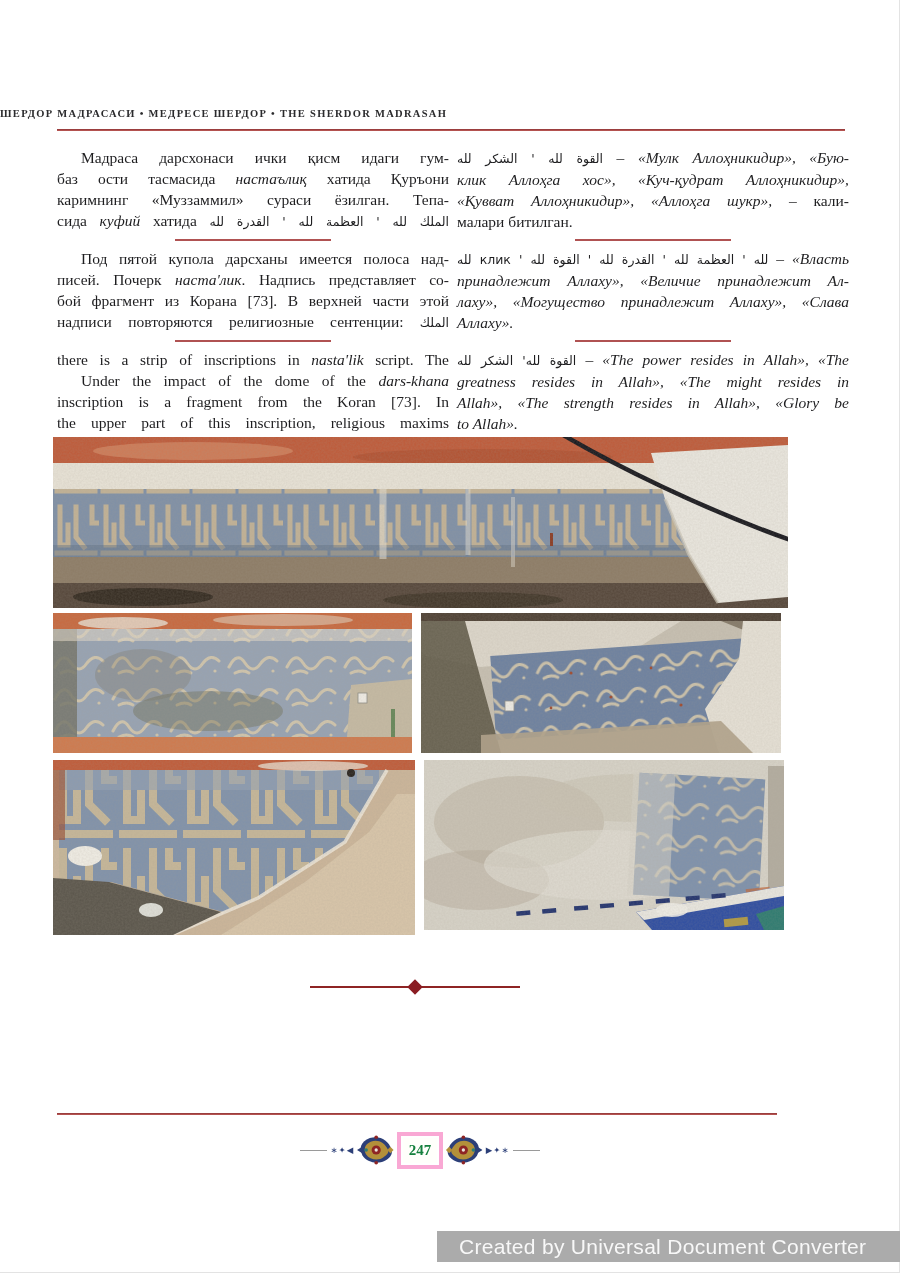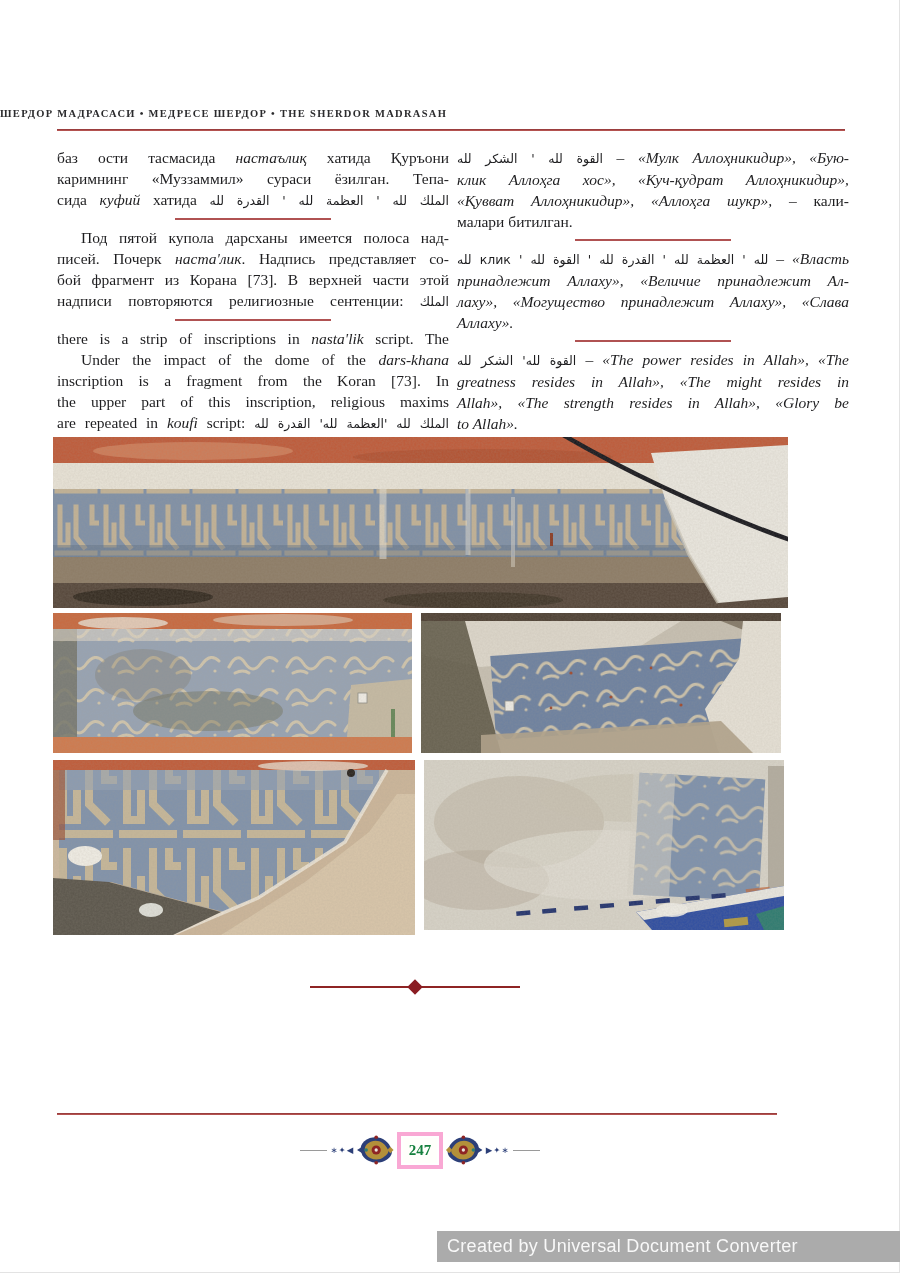--- a/index.html
+++ b/index.html
@@ -30,22 +30,22 @@
   
   .ornament-row{position:absolute;top:1128px;left:300px;width:240px;height:44px;
         display:flex;align-items:center;justify-content:center;gap:3px;}
   .oline{width:30px;height:1px;background:#9a9a9a;}
   .oglyphs{font-family:"DejaVu Sans",sans-serif;font-size:8.5px;color:#2c3f78;letter-spacing:1px;white-space:nowrap;}
   .pagenum-box{border:4px solid #f9a8d4;background:#fffffb;box-shadow:inset 0 0 0 2px #fff;
         padding:1px 8px 2px;font-size:15px;font-weight:bold;color:#15803d;
         font-family:"Liberation Serif",serif;line-height:26px;}
   .orn-flip{transform:scaleX(-1);}
   .watermark{position:absolute;left:437px;top:1231px;width:463px;height:31px;background:#ababab;
-        color:#f8f8f8;font-family:"Liberation Sans","DejaVu Sans",sans-serif;font-size:18px;
-        line-height:31px;padding-left:10px;box-sizing:border-box;letter-spacing:.3px;}
+        color:#f8f8f8;font-family:"Liberation Sans","DejaVu Sans",sans-serif;font-size:21px;
+        line-height:31px;padding-left:22px;box-sizing:border-box;letter-spacing:.3px;}
 </style>
 </head>
 <body>
 
 <div class="page">
 
   <svg width="0" height="0" style="position:absolute" aria-hidden="true">
     <defs>
       <filter id="grain" x="0%" y="0%" width="100%" height="100%">
         <feTurbulence type="fractalNoise" baseFrequency="0.55" numOctaves="2" seed="7"></feTurbulence>
@@ -75,20 +75,21 @@
         </g>
       </pattern>
     </defs>
   </svg>
 
   <div class="header-title">ШЕРДОР МАДРАСАСИ • МЕДРЕСЕ ШЕРДОР • THE SHERDOR MADRASAH</div>
   <div class="rule" id="hrule"></div>
 
   <div class="col" id="col-left">
       <div class="para">
+        <div class="line ind"><span>Мадраса дарсхонаси ички қисм идаги гум-</span></div>
         <div class="line"><span>баз ости тасмасида </span><span class="it">настаълиқ</span><span> хатида Қуръони</span></div>
         <div class="line"><span>каримнинг «Муззаммил» сураси ёзилган. Тепа-</span></div>
         <div class="line"><span>сида </span><span class="it">куфий</span><span> хатида </span><span class="ar" dir="rtl">الملك لله ' العظمة لله ' القدرة لله</span></div>
       </div>
       <div class="pdiv"></div>
       <div class="para">
         <div class="line ind"><span>Под пятой купола дарсханы имеется полоса над-</span></div>
         <div class="line"><span>писей. Почерк </span><span class="it">наста'лик</span><span>. Надпись представляет со-</span></div>
         <div class="line"><span>бой фрагмент из Корана [73]. В верхней части этой</span></div>
         <div class="line"><span>надписи повторяются религиозные сентенции: </span><span class="ar" dir="rtl">الملك</span></div>

